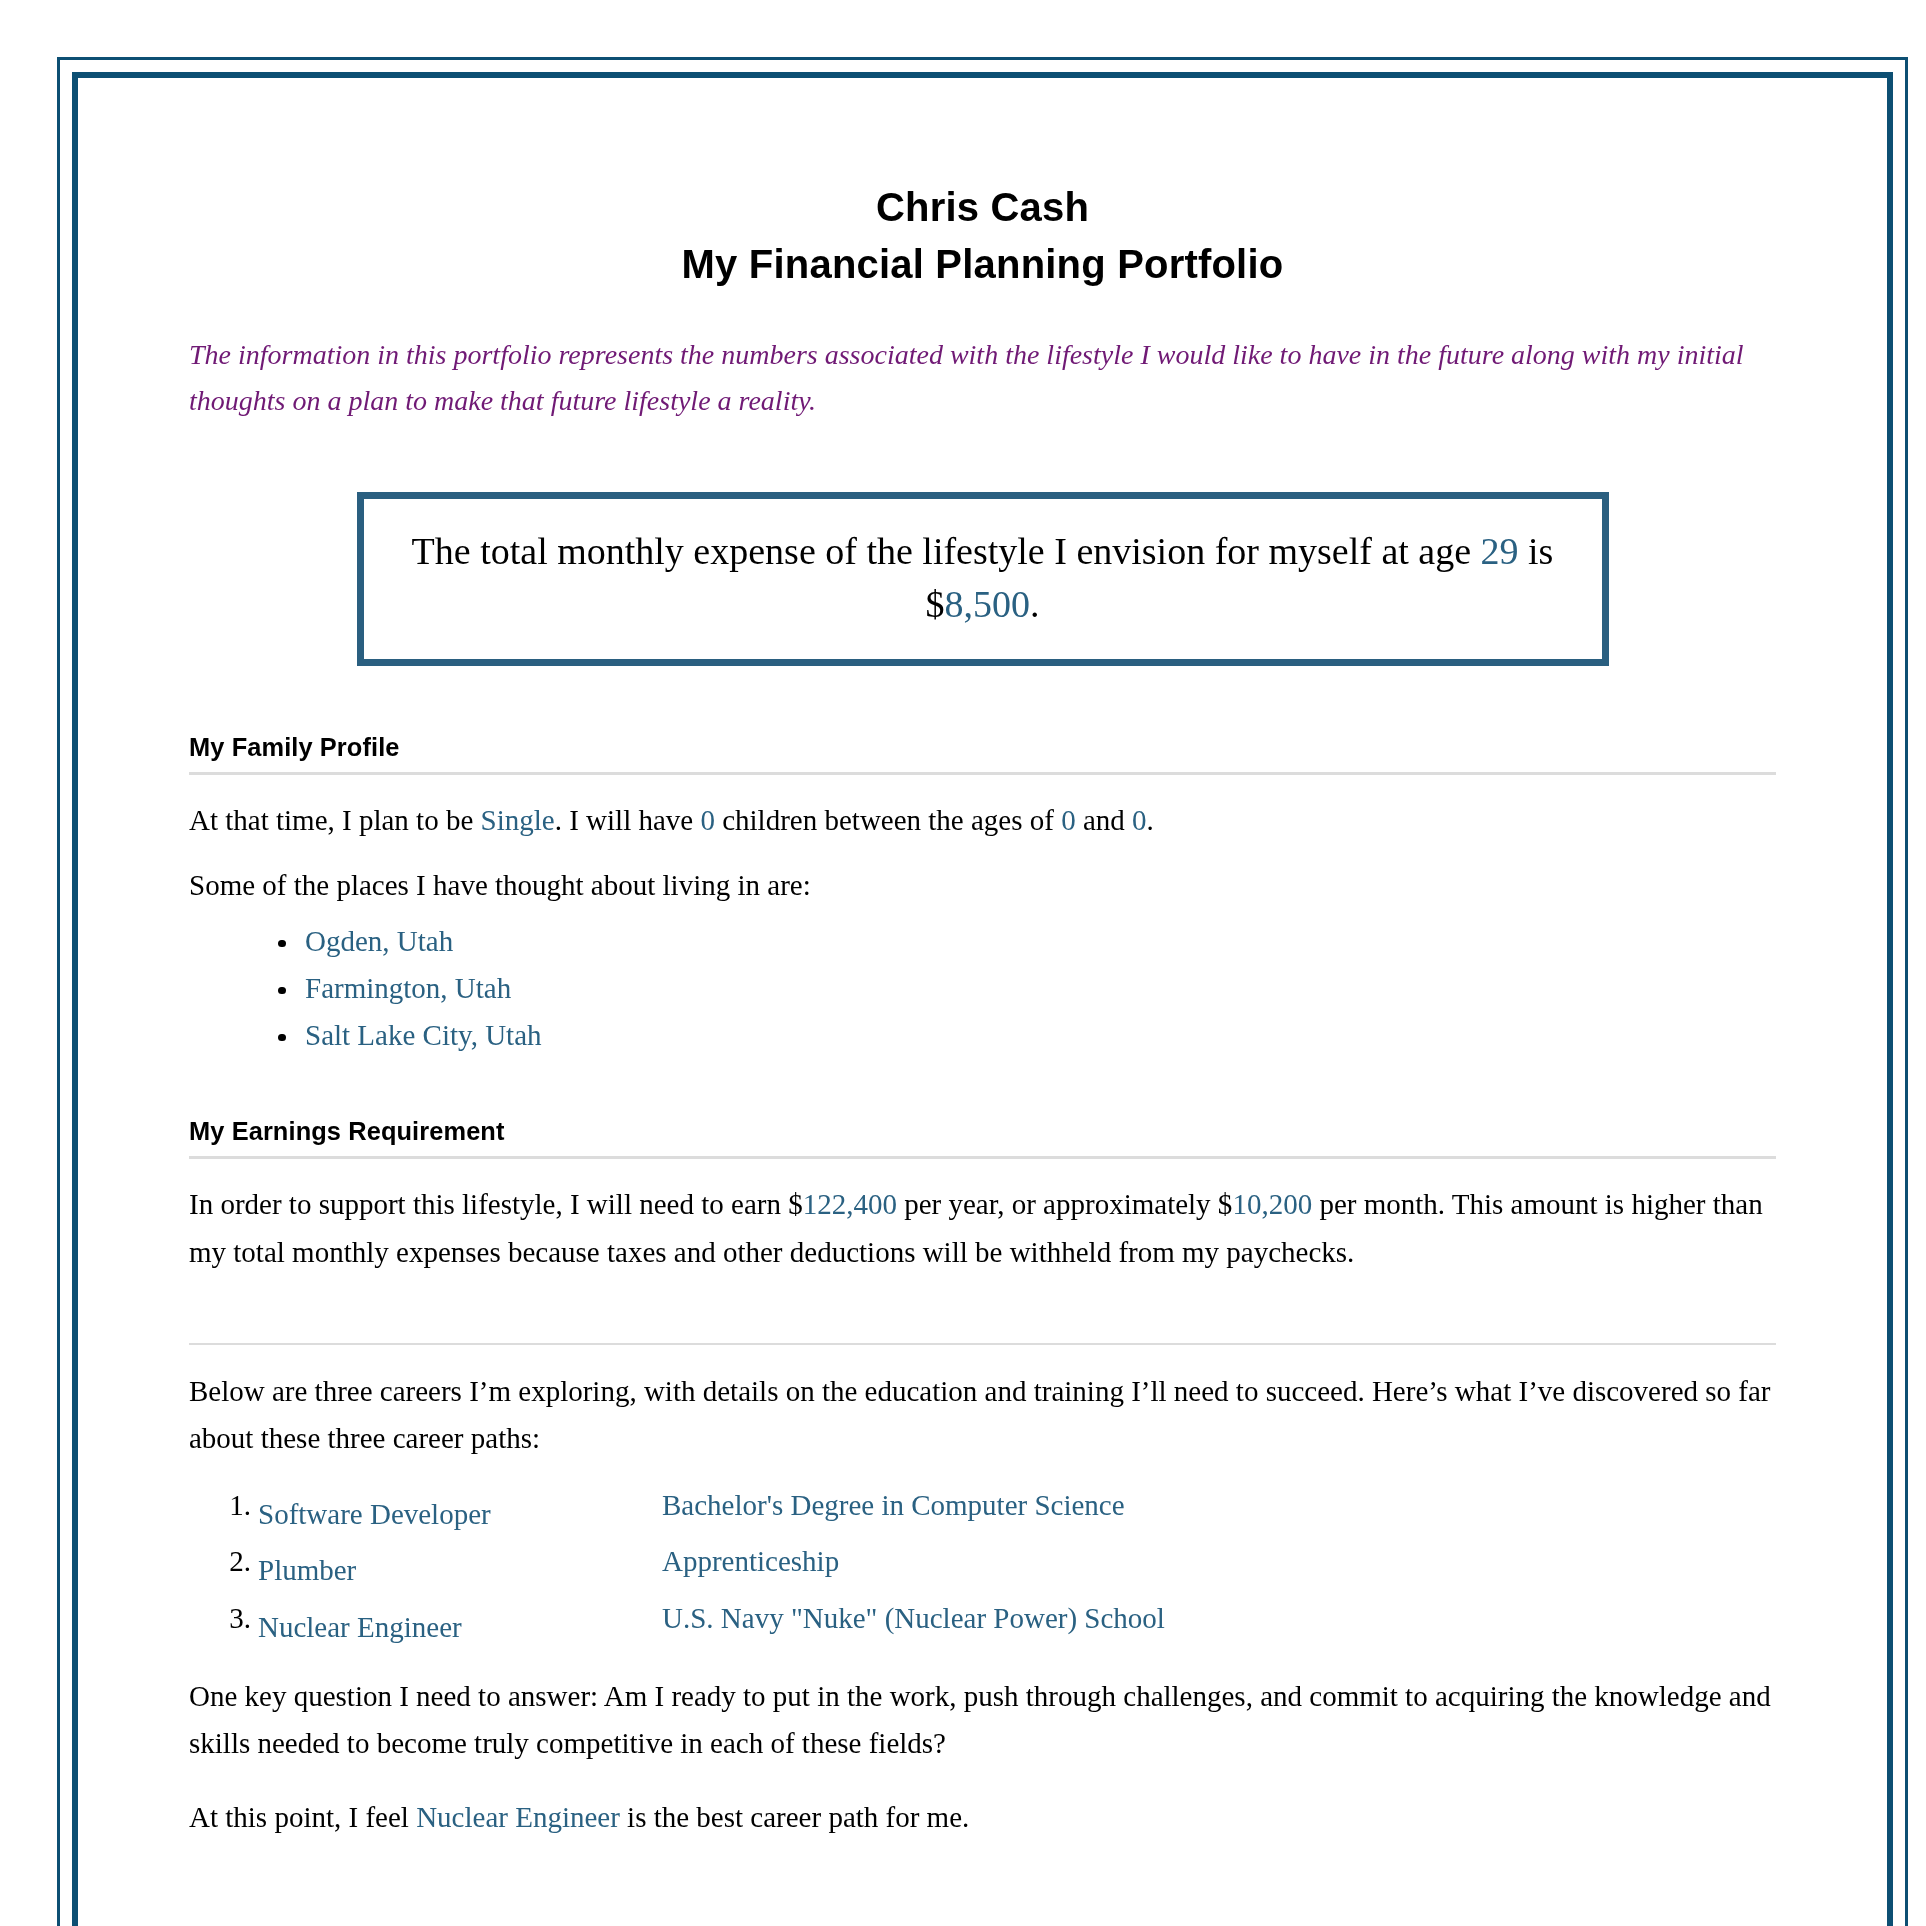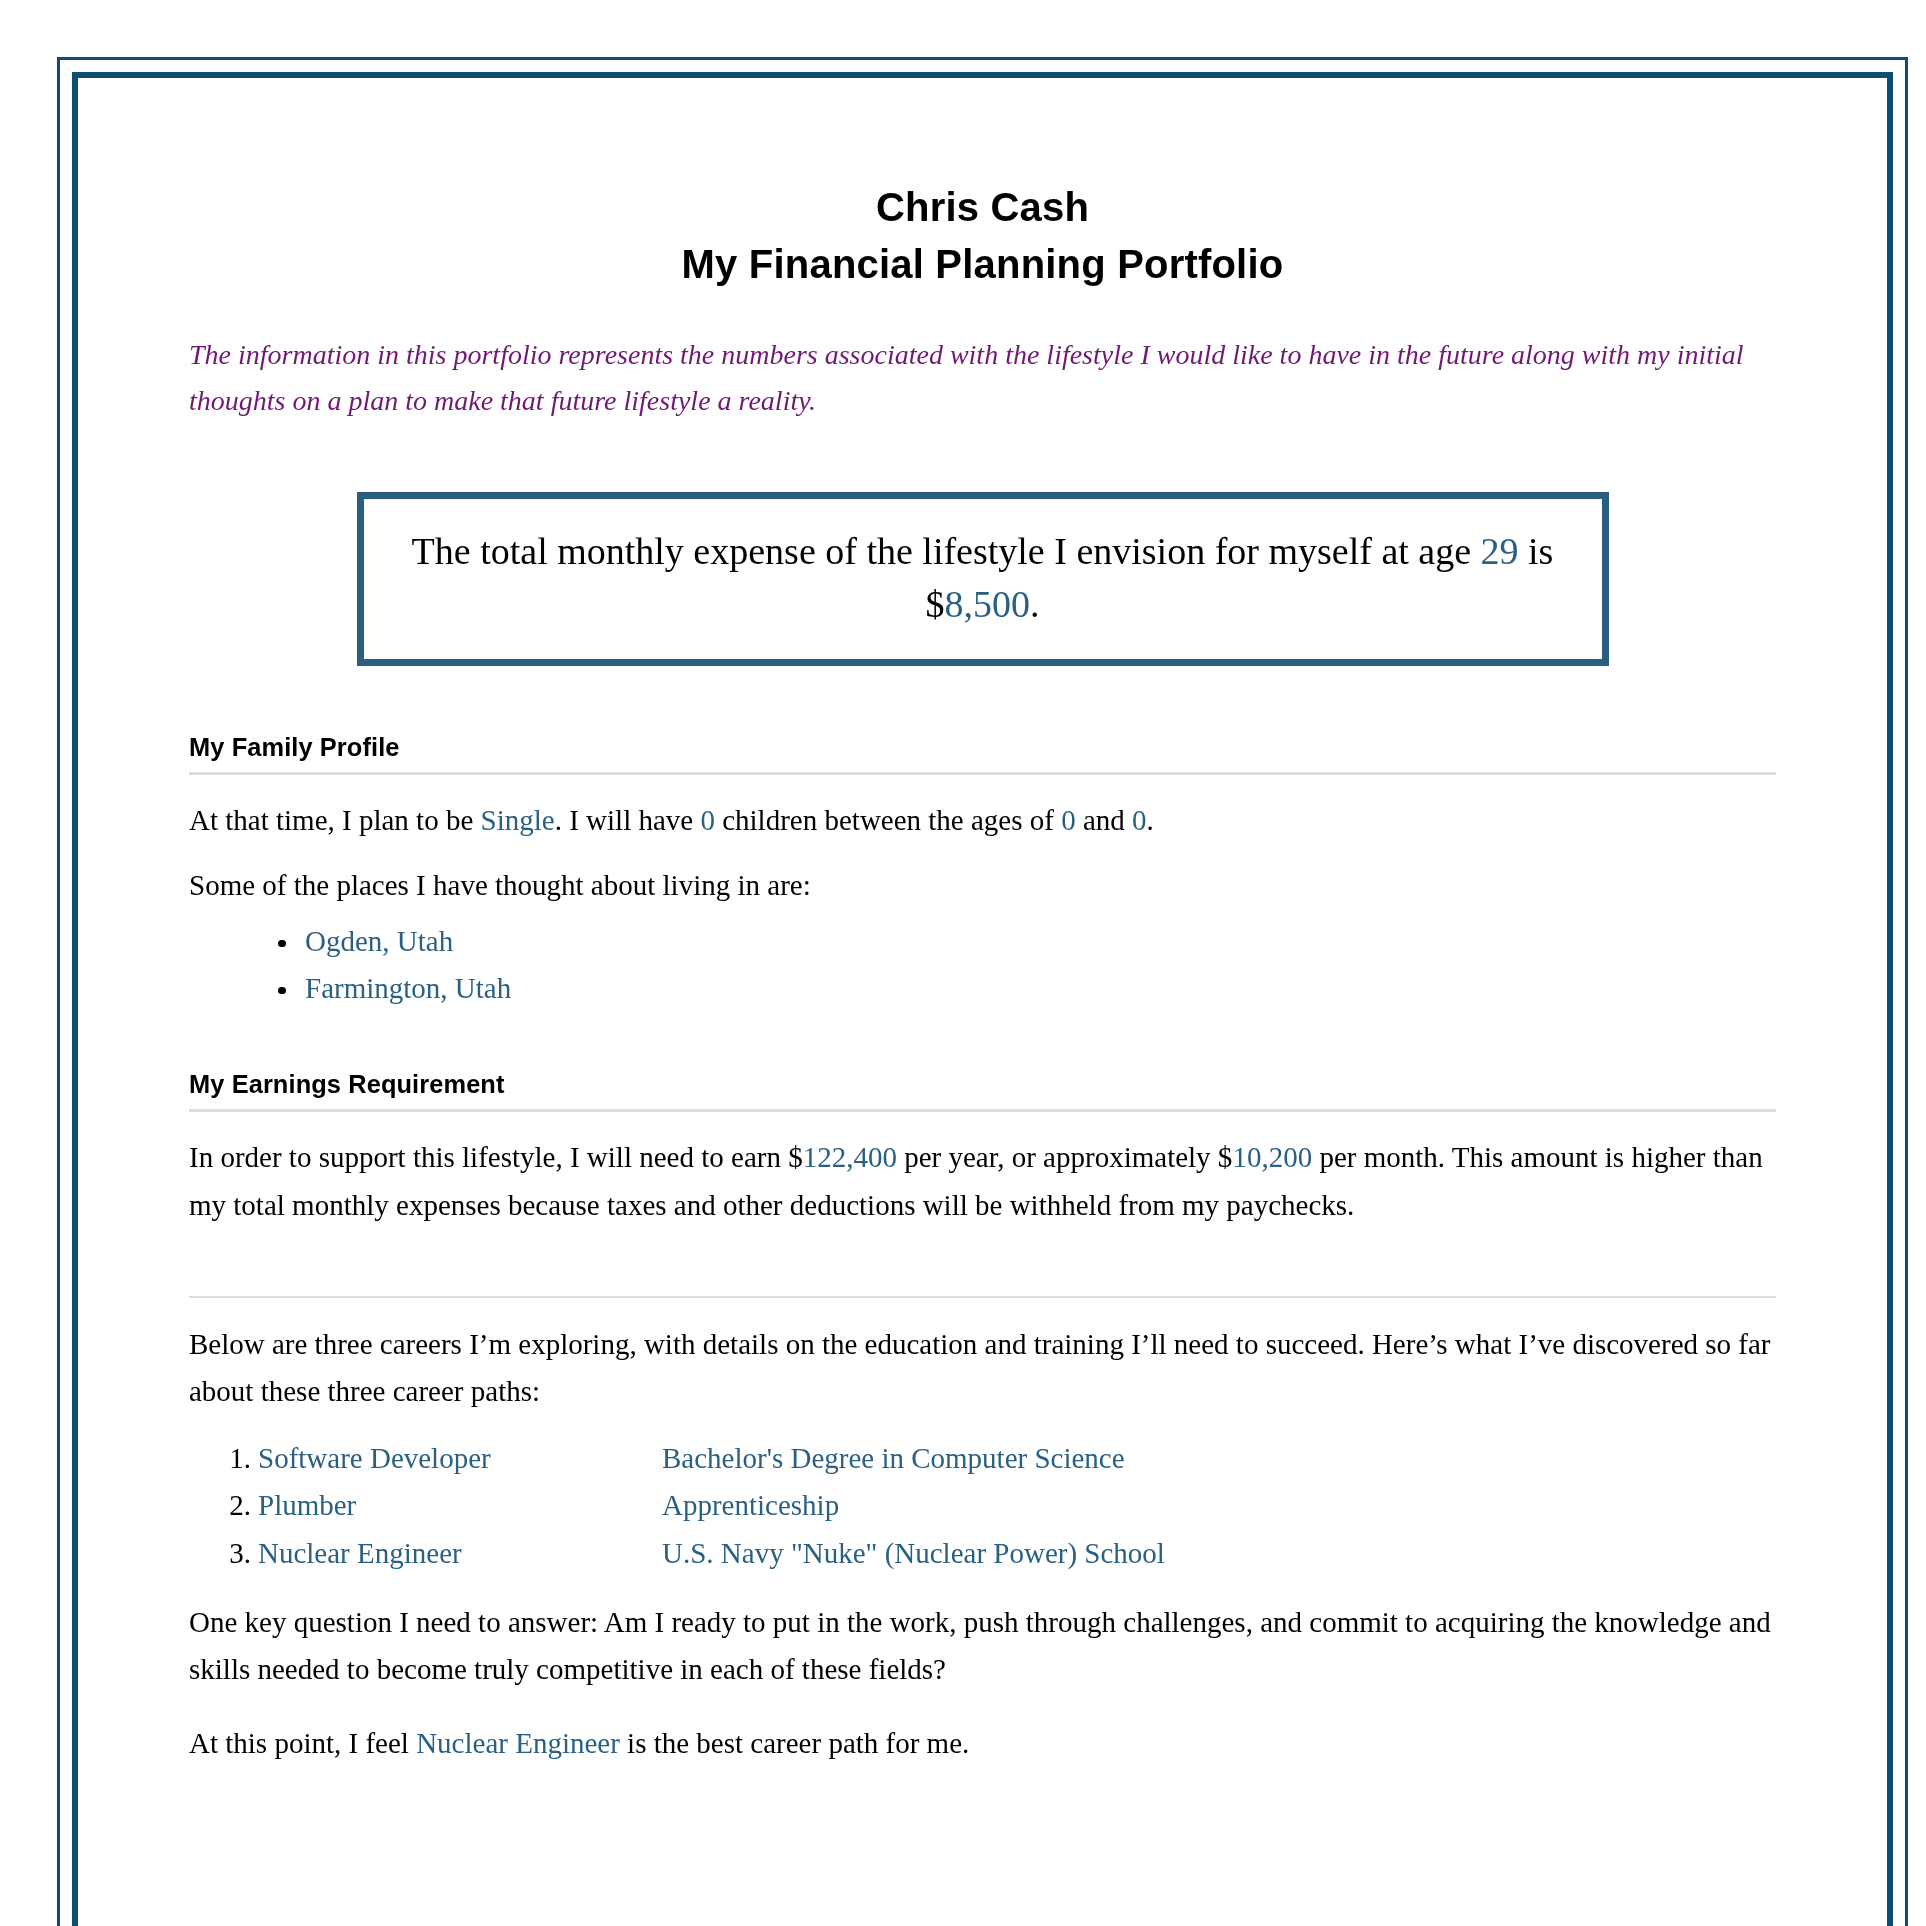--- a/index.html
+++ b/index.html
@@ -181,20 +181,21 @@
     position: absolute;
     left: -42px;
     width: 35px;
     text-align: right;
     color: #000;
   }
   .career-name {
     display: inline-block;
     width: 404px;
     flex: 0 0 404px;
+    margin-top: 9px;
   }
   .career-edu {
     display: inline-block;
   }
 </style>
 </head>
 <body>
 
 <div class="page">
 
@@ -218,20 +219,21 @@
       <div class="section-heading">My Family Profile</div>
       <div class="section-rule"></div>
 
       <p class="body"><span>At that time, I plan to be </span><span class="blue">Single</span><span>. I will have </span><span class="blue">0</span><span> children between the ages of </span><span class="blue">0</span><span> and </span><span class="blue">0</span><span>.</span></p>
 
       <p class="body">Some of the places I have thought about living in are:</p>
 
       <ul class="places">
         <li>Ogden, Utah</li>
         <li>Farmington, Utah</li>
+        <li>Salt Lake City, Utah</li>
       </ul>
     </div>
 
     <div class="section">
       <div class="section-heading">My Earnings Requirement</div>
       <div class="section-rule"></div>
 
       <p class="body"><span>In order to support this lifestyle, I will need to earn $</span><span class="blue">122,400</span><span> per year, or approximately $</span><span class="blue">10,200</span><span> per month. This amount is higher than my total monthly expenses because taxes and other deductions will be withheld from my paychecks.</span></p>
     </div>
 

